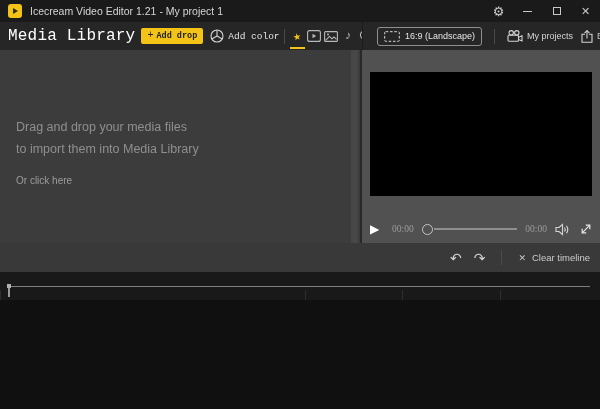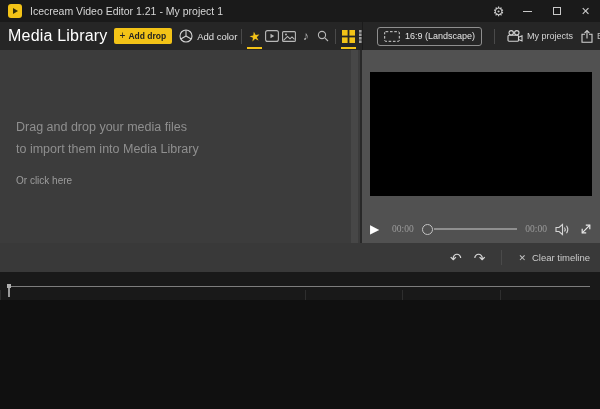--- a/index.html
+++ b/index.html
@@ -15,21 +15,21 @@
       border-left:5px solid #33300a; border-top:3px solid transparent; border-bottom:3px solid transparent; }
   .win-title { font-size:10.5px; color:#d6d6d6; }
   .win-controls { margin-left:auto; display:flex; height:100%; }
   .winbtn { width:29px; height:100%; display:flex; align-items:center; justify-content:center; color:#c9c9c9; font-size:11px; }
   .winbtn .gear { font-size:13px; line-height:1; }
   .glyph-min { width:9px; height:1px; background:#c9c9c9; display:block; }
   .glyph-max { width:8px; height:8px; border:1px solid #c9c9c9; display:block; }
 
   
   .toolbar { height:28px; background:#262626; display:flex; align-items:stretch; white-space:nowrap; }
-  .toolbar-left { width:362px; min-width:362px; display:flex; align-items:center; padding-left:8px; overflow:hidden; }
+  .toolbar-left { width:362px; min-width:362px; display:flex; align-items:center; padding-left:8px; overflow:hidden;font-family:Liberation Mono, monospace; }
   .lib-title { font-size:16px; font-weight:300; color:#ffffff; letter-spacing:.2px; margin-right:6px; }
   .add-files-btn { background:#f3c317; color:#222; font-size:8.5px; border-radius:2px; padding:3px 6px;
       display:flex; align-items:center; gap:3px; font-weight:700; }
   .add-files-btn .plus { font-weight:400; font-size:10px; line-height:1; }
   .add-color-btn { display:flex; align-items:center; gap:4px; color:#e3e3e3; font-size:9.5px; margin-left:7px; }
   .vdiv { width:1px; height:15px; background:#4a4a4a; margin:0 4px; align-self:center; flex:0 0 auto; }
   .tab { width:17px; height:28px; display:flex; align-items:center; justify-content:center; position:relative; flex:0 0 auto; }
   .tab.active::after { content:''; position:absolute; left:1px; right:1px; bottom:1px; height:2px; background:#f3c317; }
   .star-glyph { color:#f3c317; font-size:13px; line-height:1; transform:rotate(-10deg); display:block; }
   .note-glyph { color:#b8b8b8; font-size:12px; line-height:1; }

